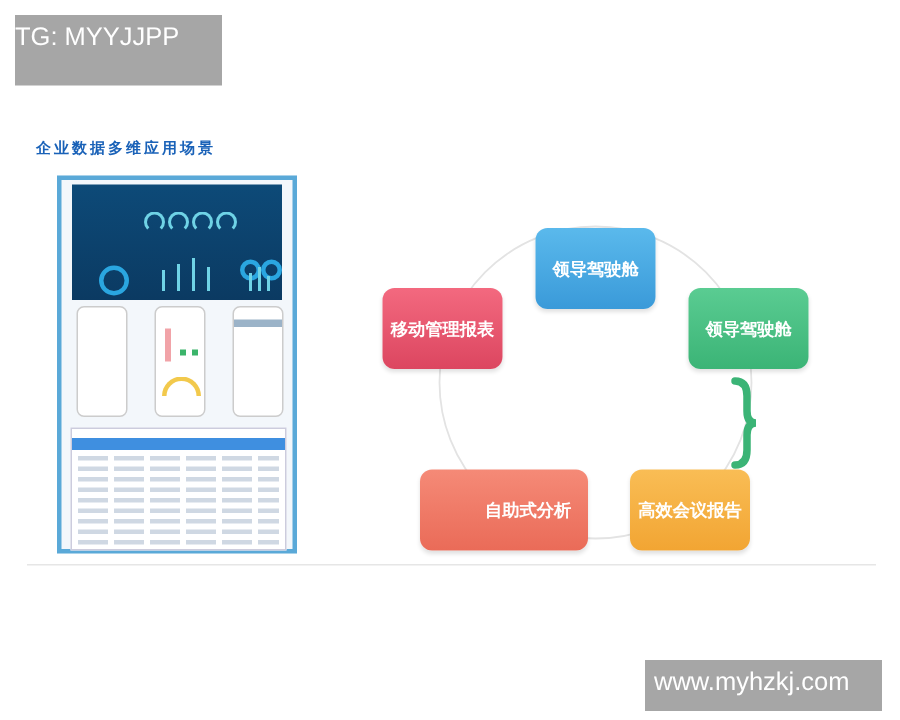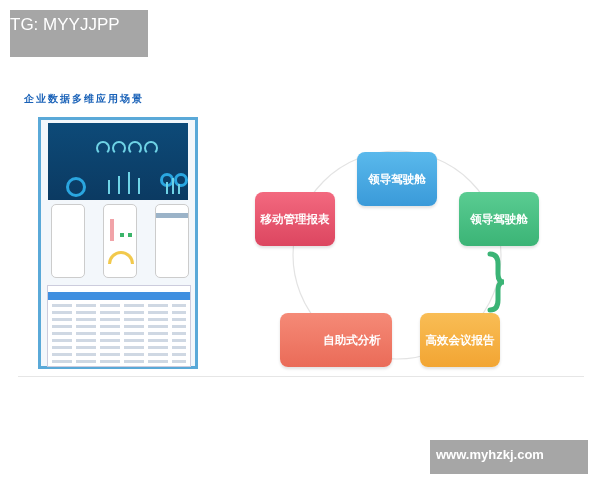--- a/index.html
+++ b/index.html
@@ -1,19 +1,19 @@
 <!DOCTYPE html>
 <html><head>
 <meta charset="utf-8">
 <style>
   html,body{margin:0;padding:0;}
   body{width:600px;height:480px;background:#ffffff;position:relative;overflow:hidden;font-family:"DejaVu Sans",sans-serif;}
   .wm{position:absolute;background:#a6a6a6;color:#fff;font-family:"Liberation Sans",sans-serif;}
   .wm-top{left:10px;top:10px;width:138px;height:47px;font-size:17px;line-height:30px;padding-left:0;box-sizing:border-box;}
-  .wm-bot{left:430px;top:440px;width:158px;height:34px;font-size:13px;line-height:30px;padding-left:6px;box-sizing:border-box;font-weight:bold;}
+  .wm-bot{left:430px;top:440px;width:158px;height:34px;font-size:17px;line-height:30px;padding-left:6px;box-sizing:border-box;}
   .title{position:absolute;left:24px;top:92px;font-size:10px;font-weight:bold;color:#1a62b8;letter-spacing:2px;}
   .panel{position:absolute;left:38px;top:117px;width:160px;height:252px;border:3px solid #5aa9d8;box-sizing:border-box;background:#f3f7fb;}
   .dash{position:absolute;left:7px;top:3px;width:140px;height:77px;background:linear-gradient(#0d4a78,#0b3a62);}
   .dash .bar{position:absolute;bottom:6px;width:2px;background:#6fd3e6;}
   .dash .gauge{position:absolute;top:18px;width:10px;height:10px;border:2px solid #6fd3e6;border-radius:50%;border-bottom-color:transparent;}
   .dash .donut{position:absolute;width:14px;height:14px;border:3px solid #2aa6e0;border-radius:50%;}
   .phone{position:absolute;top:84px;width:32px;height:72px;background:#fff;border:1px solid #ccc;border-radius:5px;}
   .form{position:absolute;left:6px;top:165px;width:142px;height:80px;background:#fff;border:1px solid #ccd;}
   .form .hdr{height:8px;background:#3f8fe0;margin-top:6px;}
   .form .row{height:3px;margin:4px 4px;background:repeating-linear-gradient(90deg,#cfd8e3 0 20px,#fff 20px 24px);}

